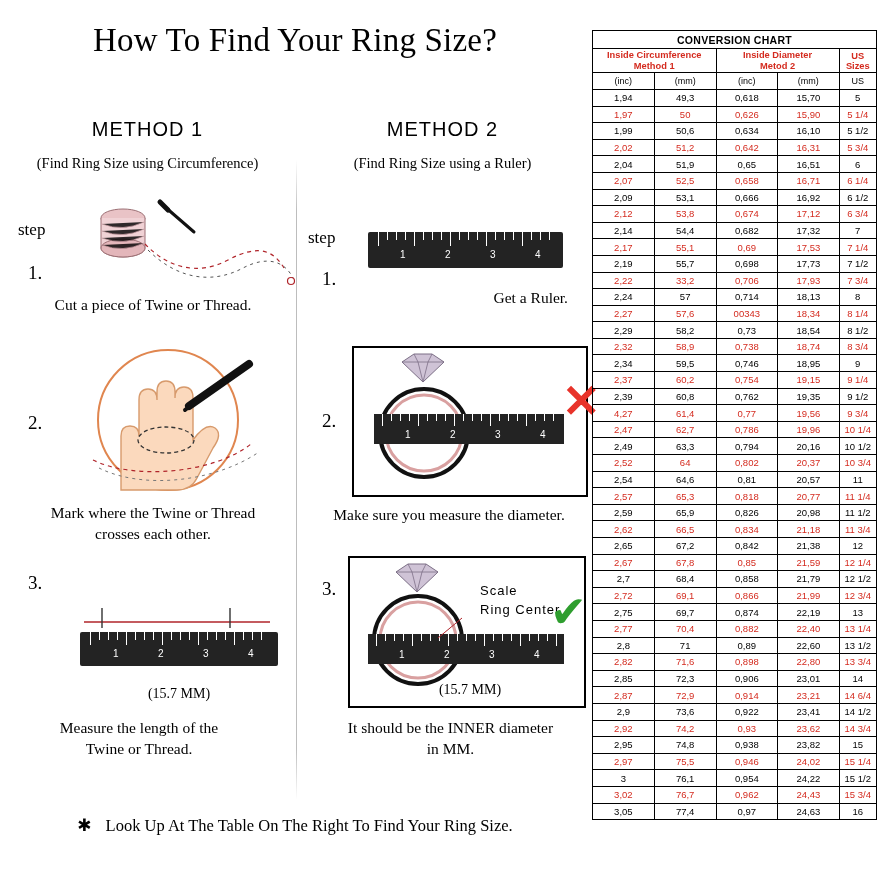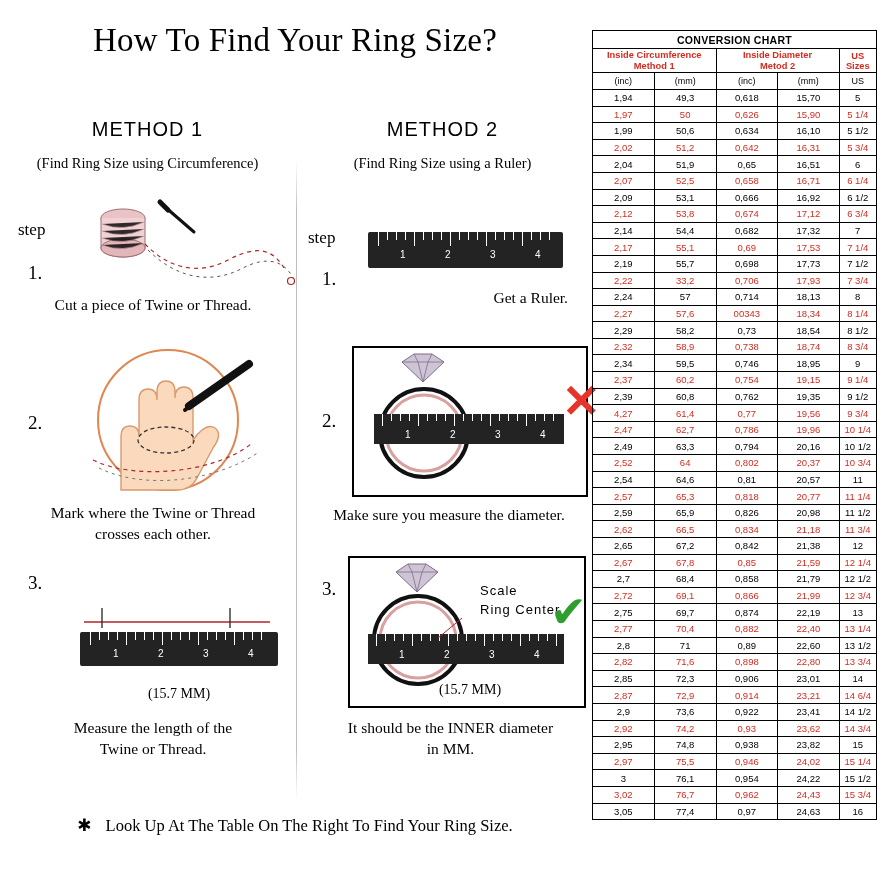--- a/index.html
+++ b/index.html
@@ -168,21 +168,21 @@
       <div class="tick" style="left:172px;height:8px;"></div>
         <div class="tick" style="left:181px;height:8px;"></div>
       <div class="num" style="left:33px;top:16px;">1</div>
       <div class="num" style="left:78px;top:16px;">2</div>
       <div class="num" style="left:123px;top:16px;">3</div>
       <div class="num" style="left:168px;top:16px;">4</div>
     </div>
 
     <div class="mmlabel" style="left:80px;top:686px;width:198px;">(15.7 MM)</div>
 
-    <div class="caption" style="left:14px;top:718px;width:278px;">
+    <div class="caption" style="left:0;top:718px;width:278px;">
       <span>Measure the length of the</span><br>
       <span>Twine or Thread.</span>
     </div>
 
     <div class="stepword" style="left:308px;top:228px;">step</div>
     <div class="stepnum" style="left:322px;top:268px;">1.</div>
 
     <div class="ruler" style="position:absolute;left:368px;top:232px;width:195px;height:36px;">
       <div class="tick" style="left:10px;height:14px;"></div>
         <div class="tick" style="left:19px;height:8px;"></div>

